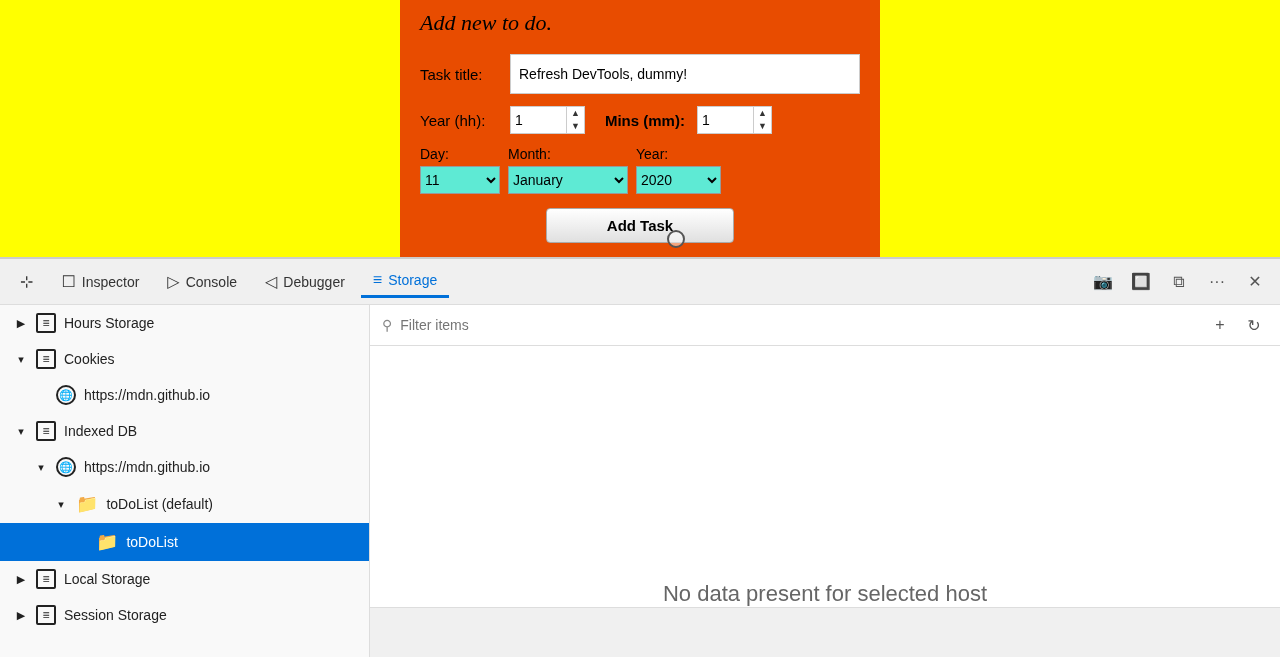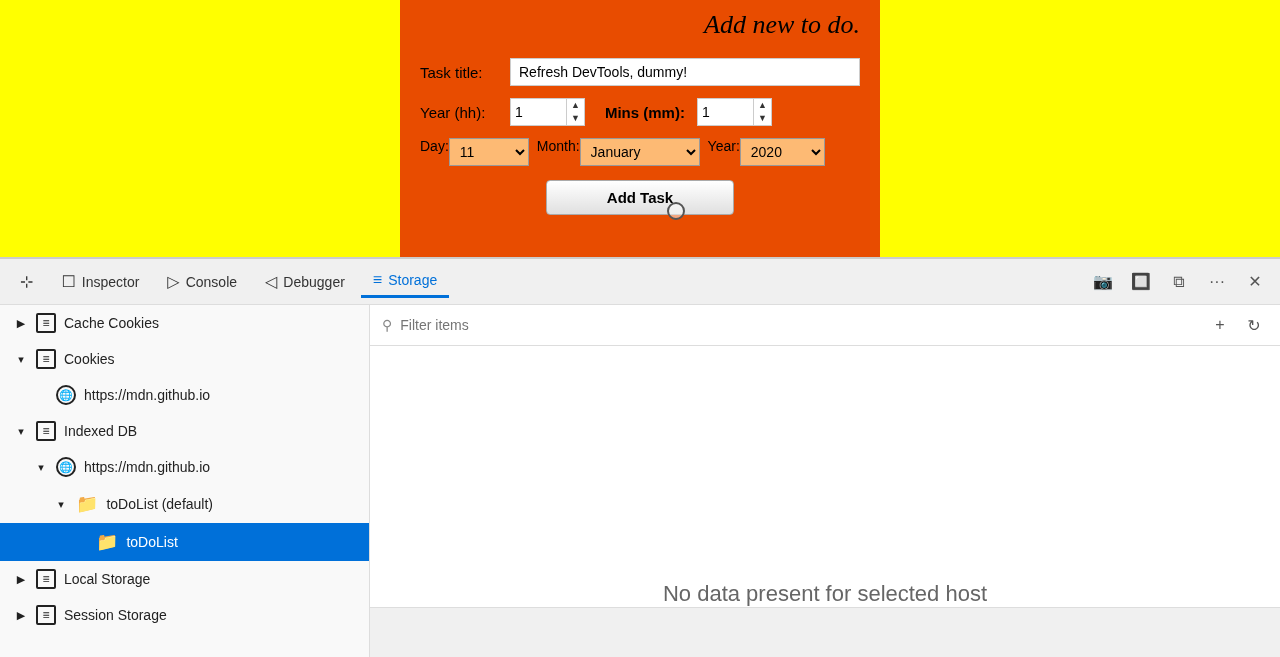--- a/index.html
+++ b/index.html
@@ -15,38 +15,38 @@
     }
     .app-center {
       width: 480px;
       background: #e84c00;
       padding: 10px 20px 20px;
       position: relative;
     }
     .app-title {
       font-family: Georgia, serif;
       font-style: italic;
-      font-size: 26px;
+      font-size: 22px;
       color: #000;
-      text-align: right;
+      text-align: left;
       margin-bottom: 18px;
     }
     .form-row {
       display: flex;
       align-items: center;
       margin-bottom: 12px;
     }
     .form-label {
       color: #000;
       font-size: 15px;
       min-width: 90px;
     }
     .form-input {
       flex: 1;
-      padding: 5px 8px;
+      padding: 11px 8px;
       font-size: 14px;
       border: 1px solid #ccc;
       background: #fff;
     }
     .number-input-wrap {
       display: flex;
       align-items: center;
       border: 1px solid #ccc;
       background: #fff;
     }
@@ -75,33 +75,33 @@
       margin: 0 12px 0 20px;
       font-weight: bold;
     }
     .date-row {
       display: flex;
       align-items: flex-start;
       margin-bottom: 14px;
     }
     .date-group {
       display: flex;
-      flex-direction: row;
+      flex-direction: column;
       margin-right: 8px;
     }
     .date-label {
       font-size: 14px;
       color: #000;
       margin-bottom: 4px;
     }
     .date-select {
-      padding: 4px 6px;
+      padding: 4px 0;
       font-size: 14px;
       border: 1px solid #999;
-      background: #fdba74;
+      background: #5eead4;
       cursor: pointer;
     }
     .date-select-day { width: 80px; }
     .date-select-month { width: 120px; }
     .date-select-year { width: 85px; }
     .add-btn-wrap {
       display: flex;
       justify-content: center;
     }
     .add-btn {
@@ -371,21 +371,21 @@
   <div class="devtools-action">✕</div>
 </div>
 
 <div class="devtools-content">
 
   <div class="devtools-sidebar">
 
     <div class="sidebar-item">
       <span class="chevron">▶</span>
       <span class="icon-box">≡</span>
-      <span>Cache Cookies</span>
+      <span>Hours Storage</span>
     </div>
 
     <div class="sidebar-item">
       <span class="chevron">▾</span>
       <span class="icon-box">≡</span>
       <span>Cookies</span>
     </div>
 
     <div class="sidebar-item sidebar-item-indent1">
       <span class="chevron"></span>

